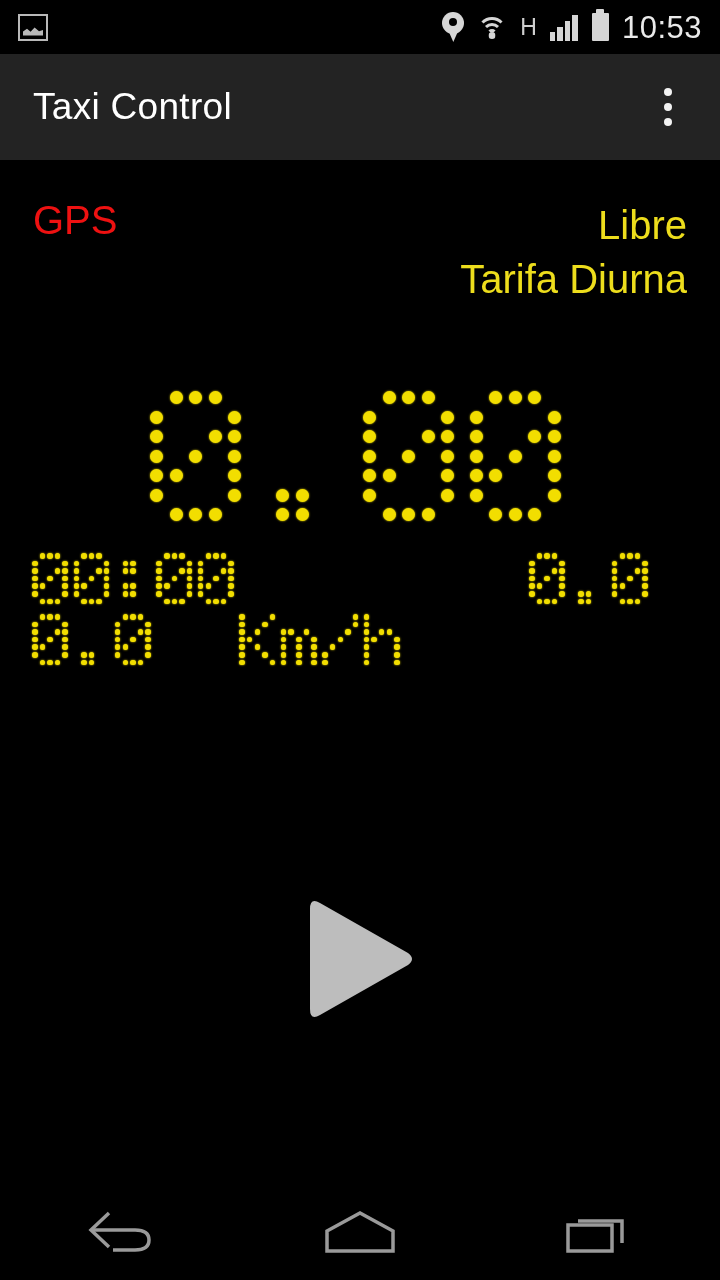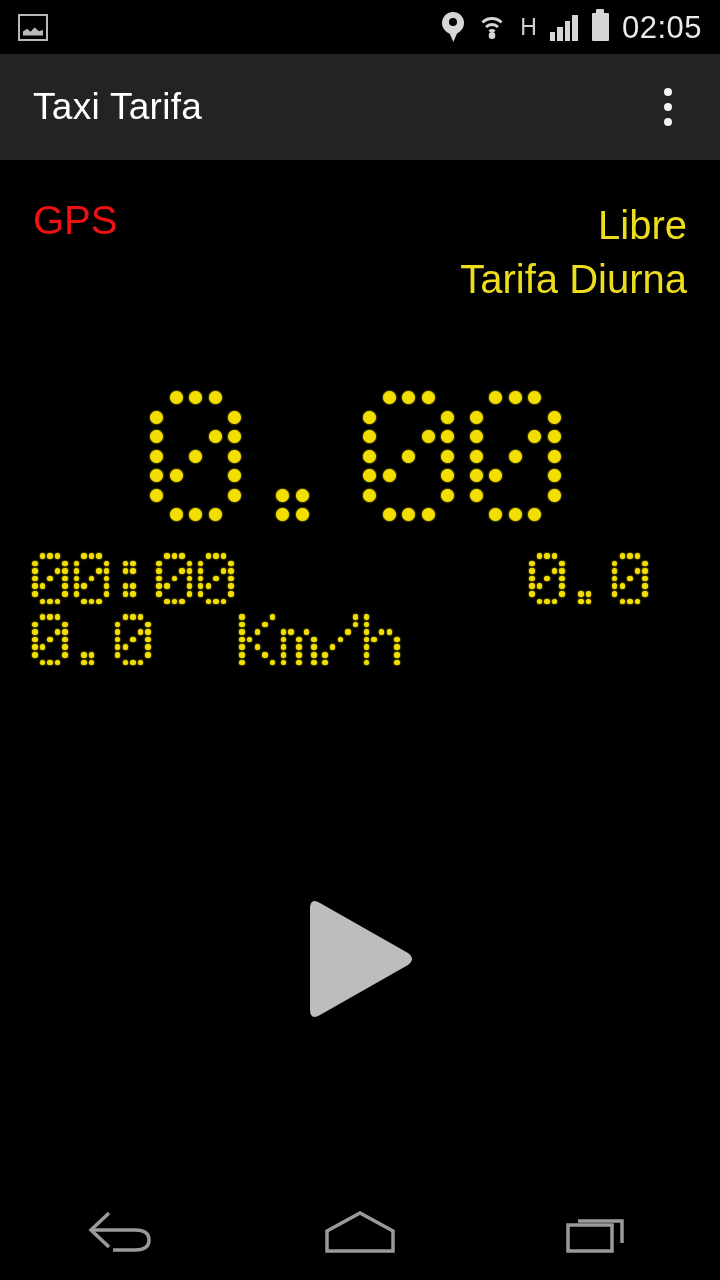--- a/index.html
+++ b/index.html
@@ -109,26 +109,26 @@
         <span class="wifi-dot"></span>
       </div>
       <div class="net-h">H</div>
       <div class="bars-icon">
           <i></i>
           <i></i>
           <i></i>
           <i></i>
         </div>
       <div class="batt-icon"></div>
-      <div class="clock">02:05</div>
+      <div class="clock">10:53</div>
     </div>
   </div>
 
   <div class="appbar">
-    <div class="app-title">Taxi Tarifa</div>
+    <div class="app-title">Taxi Control</div>
     <div class="overflow">
         <i></i>
         <i></i>
         <i></i>
       </div>
   </div>
 
   <div class="content">
 
     <div class="gps-label">GPS</div>

